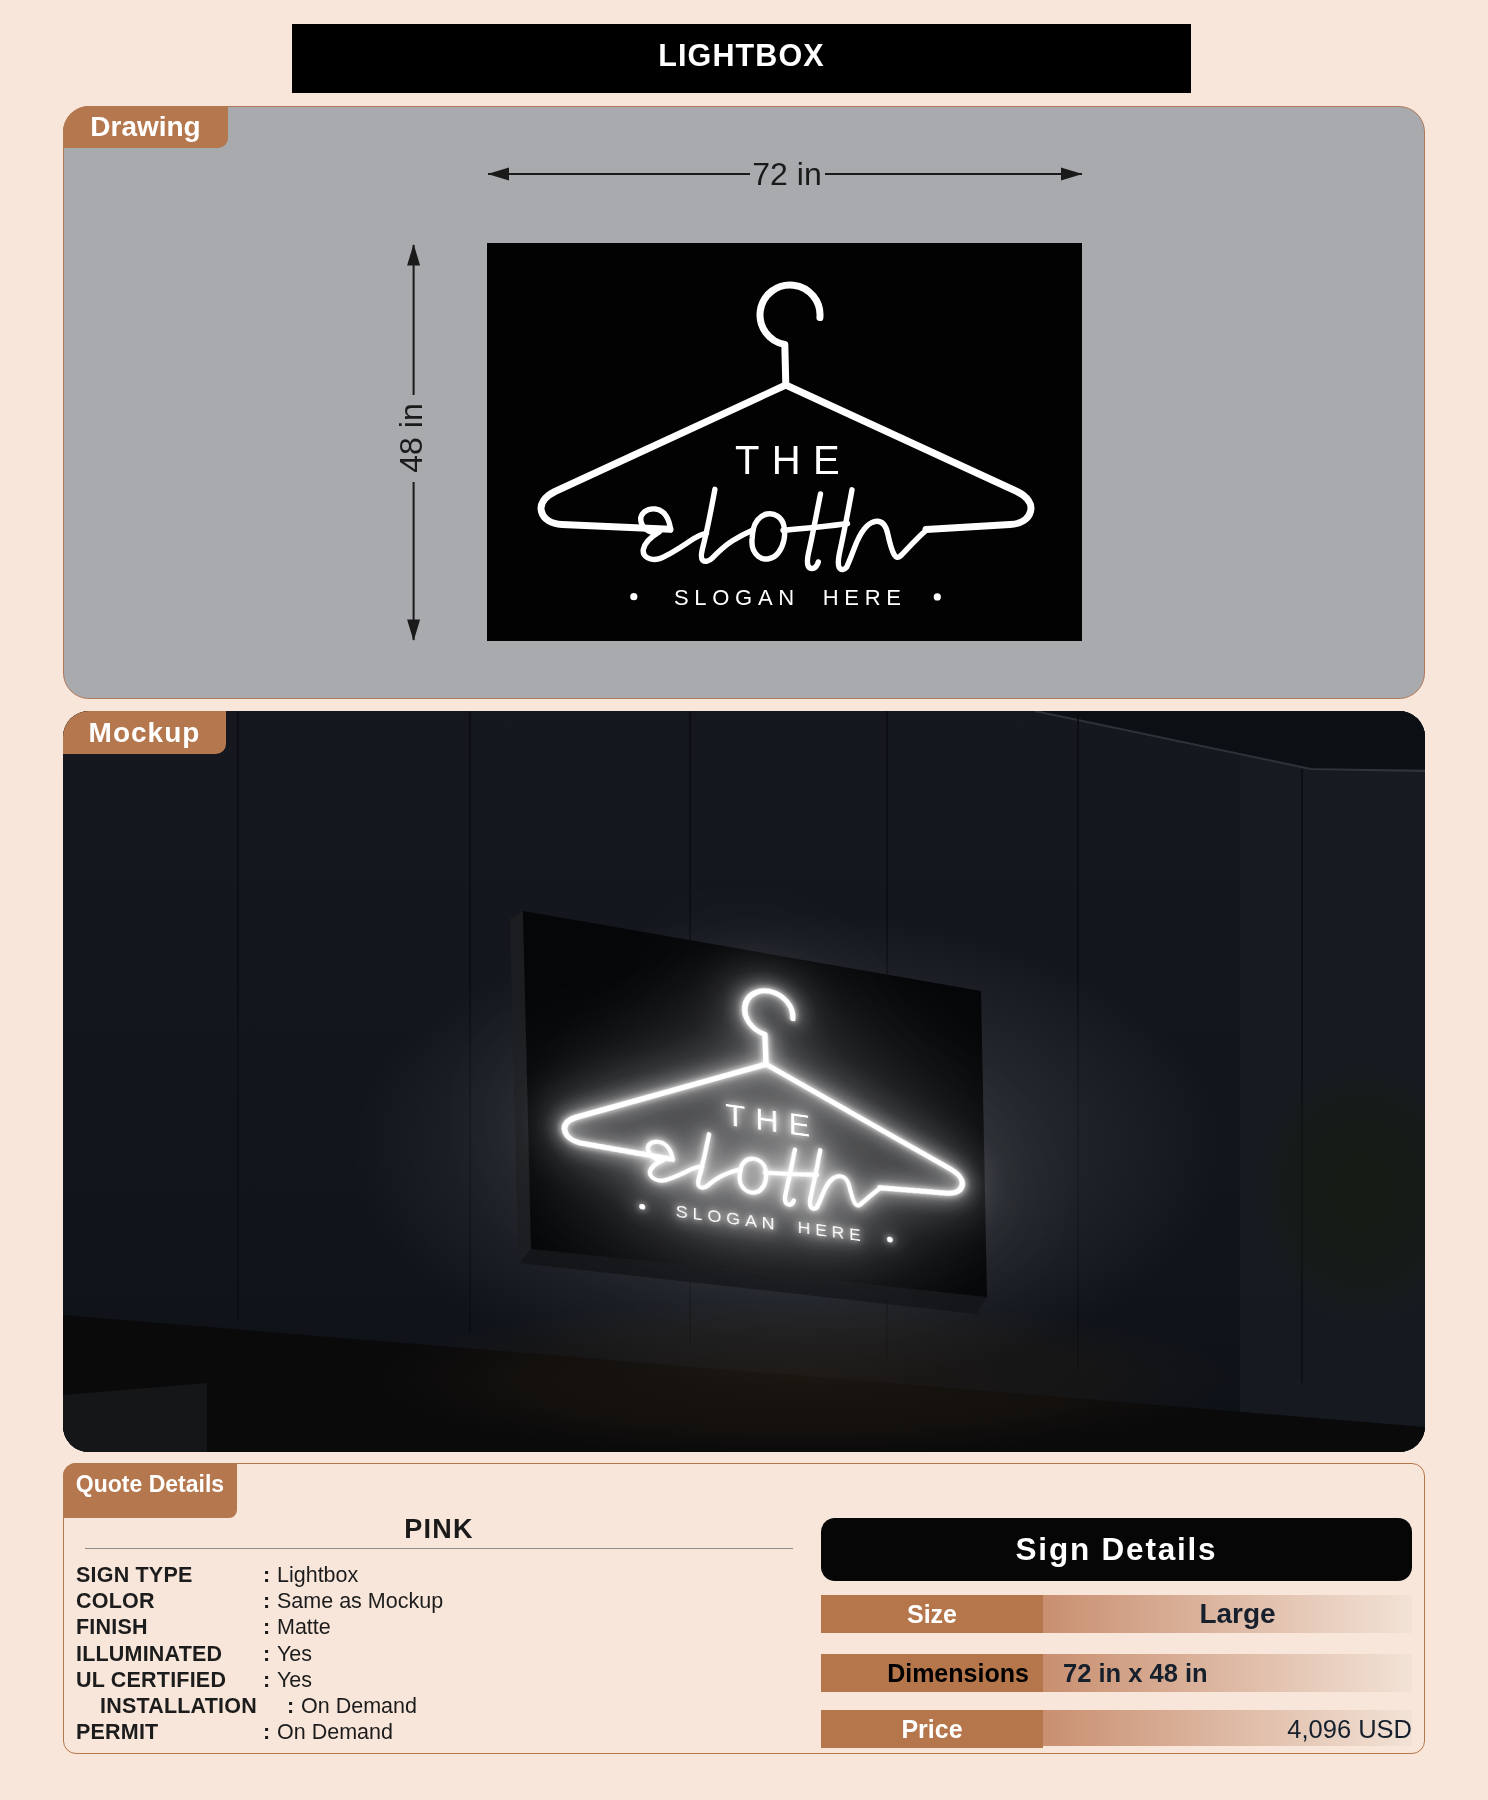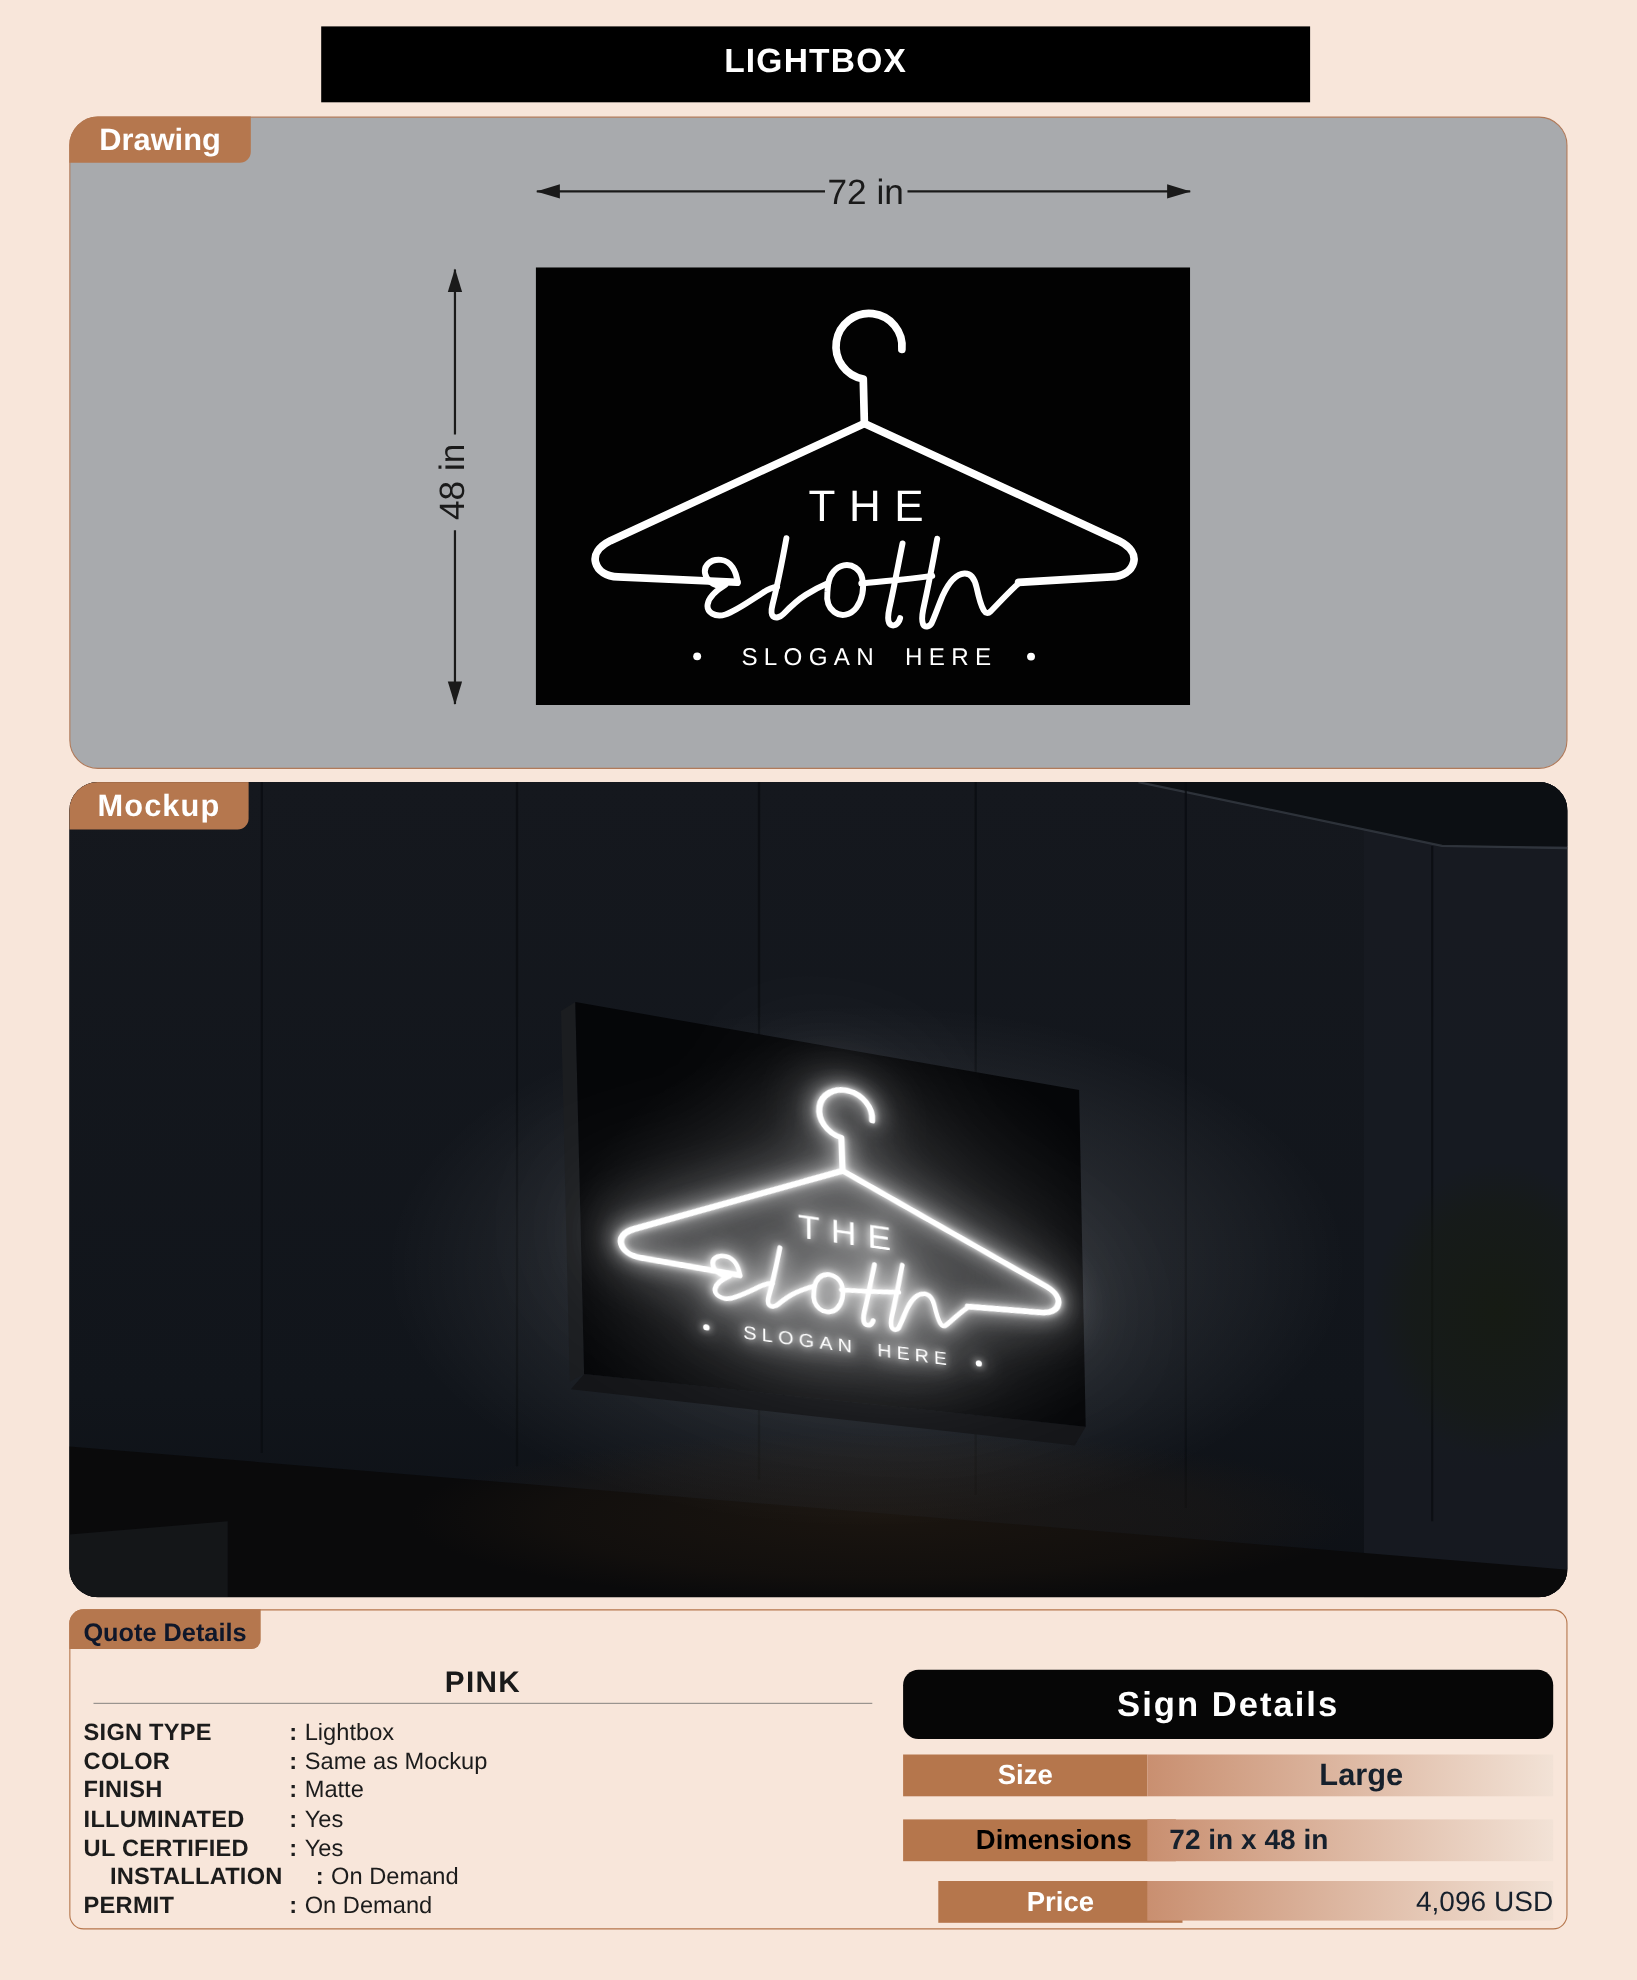--- a/index.html
+++ b/index.html
@@ -138,21 +138,21 @@
     <svg width="595" height="398" viewBox="0 0 595 398">
       <use href="#logo"></use>
     </svg>
   </div>
 </div>
 
 <div class="abs" style="left:63px;top:711px;width:163px;height:43px;background:#b5774e;border-radius:26px 0 10px 0;color:#fff;font-size:28px;font-weight:bold;letter-spacing:1px;text-align:center;line-height:43px;">Mockup</div>
 
 <div class="abs" style="left:63px;top:1463px;width:1362px;height:291px;border:1.5px solid #b5764c;border-radius:13px;box-sizing:border-box;"></div>
 
-<div class="abs" style="left:63px;top:1463px;width:174px;height:36px;background:#b5774e;border-radius:13px 0 8px 0;color:#0f172a;font-size:23px;font-weight:bold;text-align:center;line-height:42px;">Quote Details</div>
+<div class="abs" style="left:63px;top:1463px;width:174px;height:55px;background:#b5774e;border-radius:13px 0 8px 0;color:#ffffff;font-size:23px;font-weight:bold;text-align:center;line-height:42px;">Quote Details</div>
 
 <div class="abs" style="left:85px;top:1514px;width:708px;text-align:center;font-size:27px;font-weight:bold;color:#1a1a1a;letter-spacing:1.2px;">PINK</div>
 
 <div class="abs" style="left:85px;top:1547.5px;width:708px;height:1.5px;background:#8f8b87;"></div>
 
 <div class="abs" style="left:76px;top:1562px;width:720px;font-size:21.5px;color:#1c1c1c;line-height:26.2px;">
   <div style="position:relative;"><b style="letter-spacing:0.2px;">SIGN TYPE</b><span style="position:absolute;left:187px;font-weight:bold;">:</span><span style="position:absolute;left:201px;">Lightbox</span></div>
   <div style="position:relative;"><b style="letter-spacing:0.2px;">COLOR</b><span style="position:absolute;left:187px;font-weight:bold;">:</span><span style="position:absolute;left:201px;">Same as Mockup</span></div>
   <div style="position:relative;"><b style="letter-spacing:0.2px;">FINISH</b><span style="position:absolute;left:187px;font-weight:bold;">:</span><span style="position:absolute;left:201px;">Matte</span></div>
   <div style="position:relative;"><b style="letter-spacing:0.2px;text-align:right;">ILLUMINATED</b><span style="position:absolute;left:187px;font-weight:bold;">:</span><span style="position:absolute;left:201px;">Yes</span></div>
@@ -162,14 +162,14 @@
 </div>
 
 <div class="abs" style="left:821px;top:1518px;width:591px;height:63px;background:#060606;border-radius:14px;color:#fff;font-size:31.5px;font-weight:bold;letter-spacing:1.8px;text-align:center;line-height:63px;">Sign Details</div>
 
 <div class="abs" style="left:821px;top:1595px;width:222px;height:38px;background:#b5764c;color:#fff;font-size:25px;font-weight:bold;text-align:center;line-height:38px;">Size</div>
 <div class="abs" style="left:1043px;top:1595px;width:369px;height:38px;background:linear-gradient(to right,#c98f70,#f2e2d6);color:#16202c;font-size:28px;font-weight:bold;text-align:center;line-height:38px;padding-left:20px;box-sizing:border-box;">Large</div>
 
 <div class="abs" style="left:821px;top:1654px;width:222px;height:38px;background:#b5764c;color:#000000;font-size:25px;font-weight:bold;text-align:center;line-height:38px;padding-left:26px;">Dimensions</div>
 <div class="abs" style="left:1043px;top:1654px;width:369px;height:38px;background:linear-gradient(to right,#c98f70,#f2e2d6);color:#16202c;font-size:25.5px;font-weight:bold;text-align:left;line-height:38px;padding-left:20px;box-sizing:border-box;">72 in x 48 in</div>
 
-<div class="abs" style="left:821px;top:1710px;width:222px;height:38px;background:#b5764c;color:#fff;font-size:25px;font-weight:bold;text-align:center;line-height:38px;margin-left:32px;">Price</div>
+<div class="abs" style="left:821px;top:1710px;width:222px;height:38px;background:#b5764c;color:#fff;font-size:25px;font-weight:bold;text-align:center;line-height:38px;">Price</div>
 <div class="abs" style="left:1043px;top:1710px;width:369px;height:36px;background:linear-gradient(to right,#c98f70,#f2e2d6);color:#16202c;font-size:25.5px;font-weight:normal;text-align:right;line-height:38px;padding-left:20px;box-sizing:border-box;">4,096 USD</div>
 
 </body></html>

